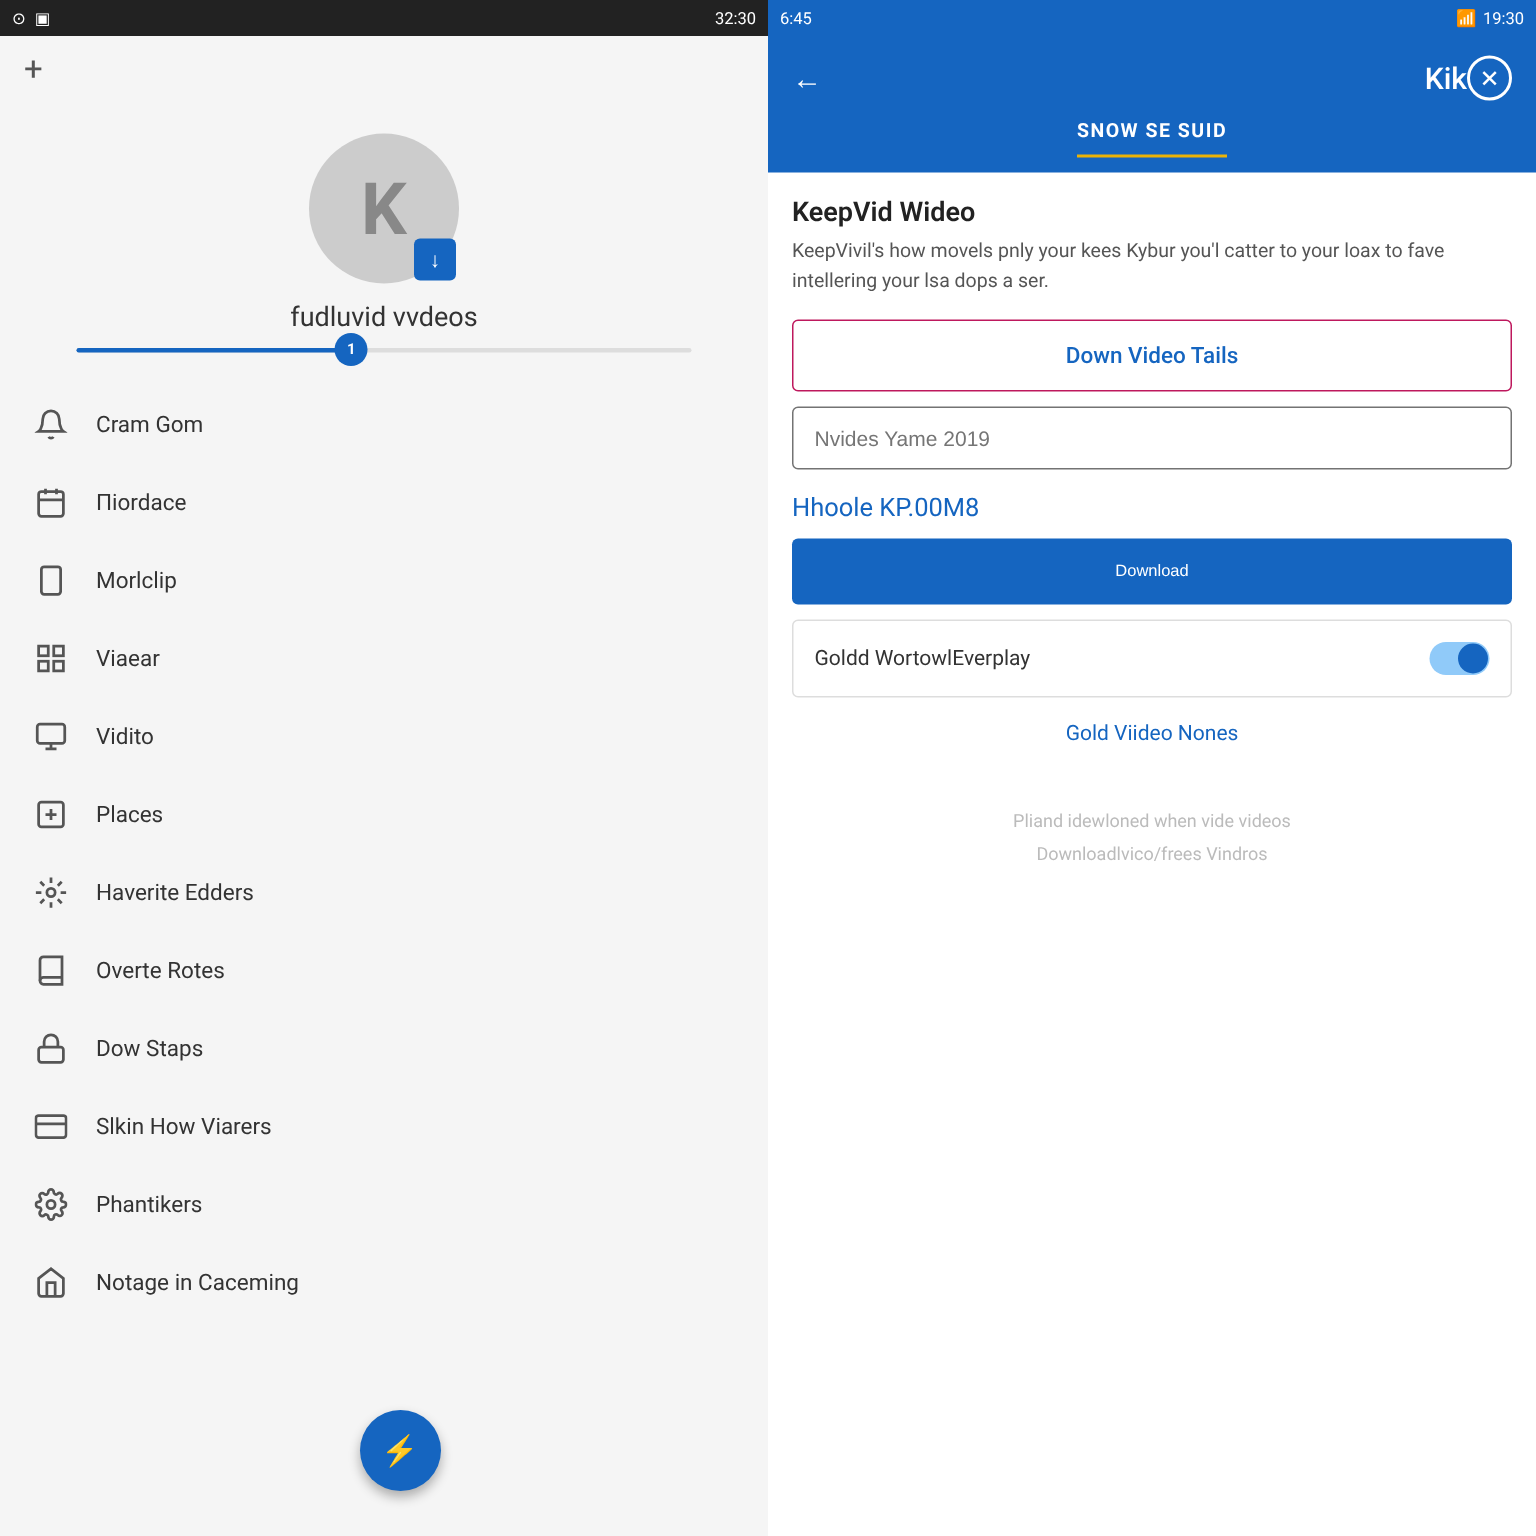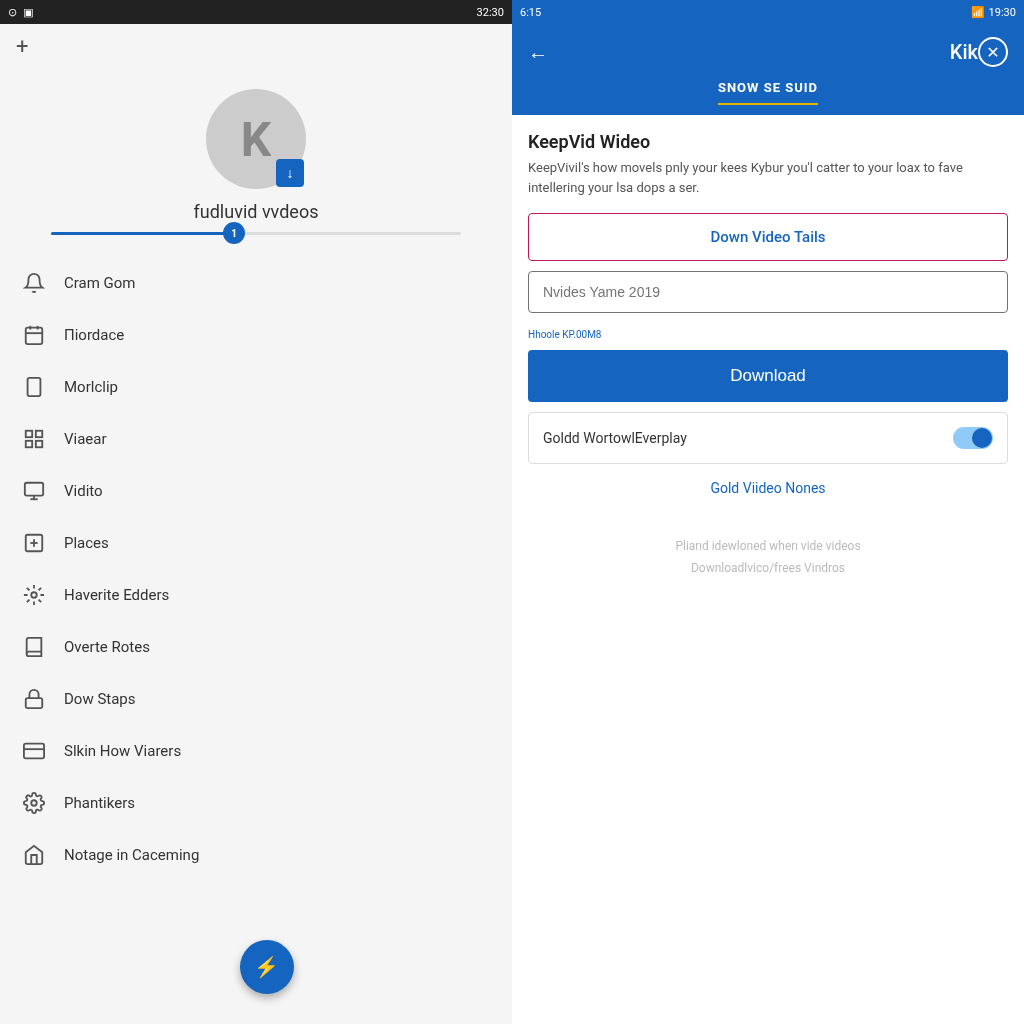--- a/index.html
+++ b/index.html
@@ -277,31 +277,31 @@
       border-radius: 4px;
       padding: 12px 14px;
       font-size: 14px;
       color: #999;
       width: 100%;
       margin-bottom: 16px;
       background: #fff;
     }
     .size-label {
       color: #1565C0;
-      font-size: 10px;
+      font-size: 17px;
       margin-bottom: 10px;
       cursor: pointer;
     }
     .download-btn {
       background: #1565C0;
       color: #fff;
       border: none;
       border-radius: 4px;
       padding: 16px;
-      font-size: 17px;
+      font-size: 11px;
       font-weight: 500;
       width: 100%;
       cursor: pointer;
       margin-bottom: 10px;
     }
     .toggle-row {
       border: 1px solid #ddd;
       border-radius: 4px;
       padding: 14px;
       display: flex;
@@ -357,21 +357,21 @@
 </head>
 <body>
 
 <div class="status-bars">
   <div class="status-bar-left">
     <span style="margin-right:6px;">⊙</span>
     <span style="margin-right:6px;">▣</span>
     <span style="flex:1;text-align:right;">32:30</span>
   </div>
   <div class="status-bar-right">
-    <span>6:15</span>
+    <span>6:45</span>
     <span style="display:flex;align-items:center;gap:4px;">
       <span>📶</span>
       <span>19:30</span>
     </span>
   </div>
 </div>
 
 <div class="main-content">
 
   <div class="left-panel">

